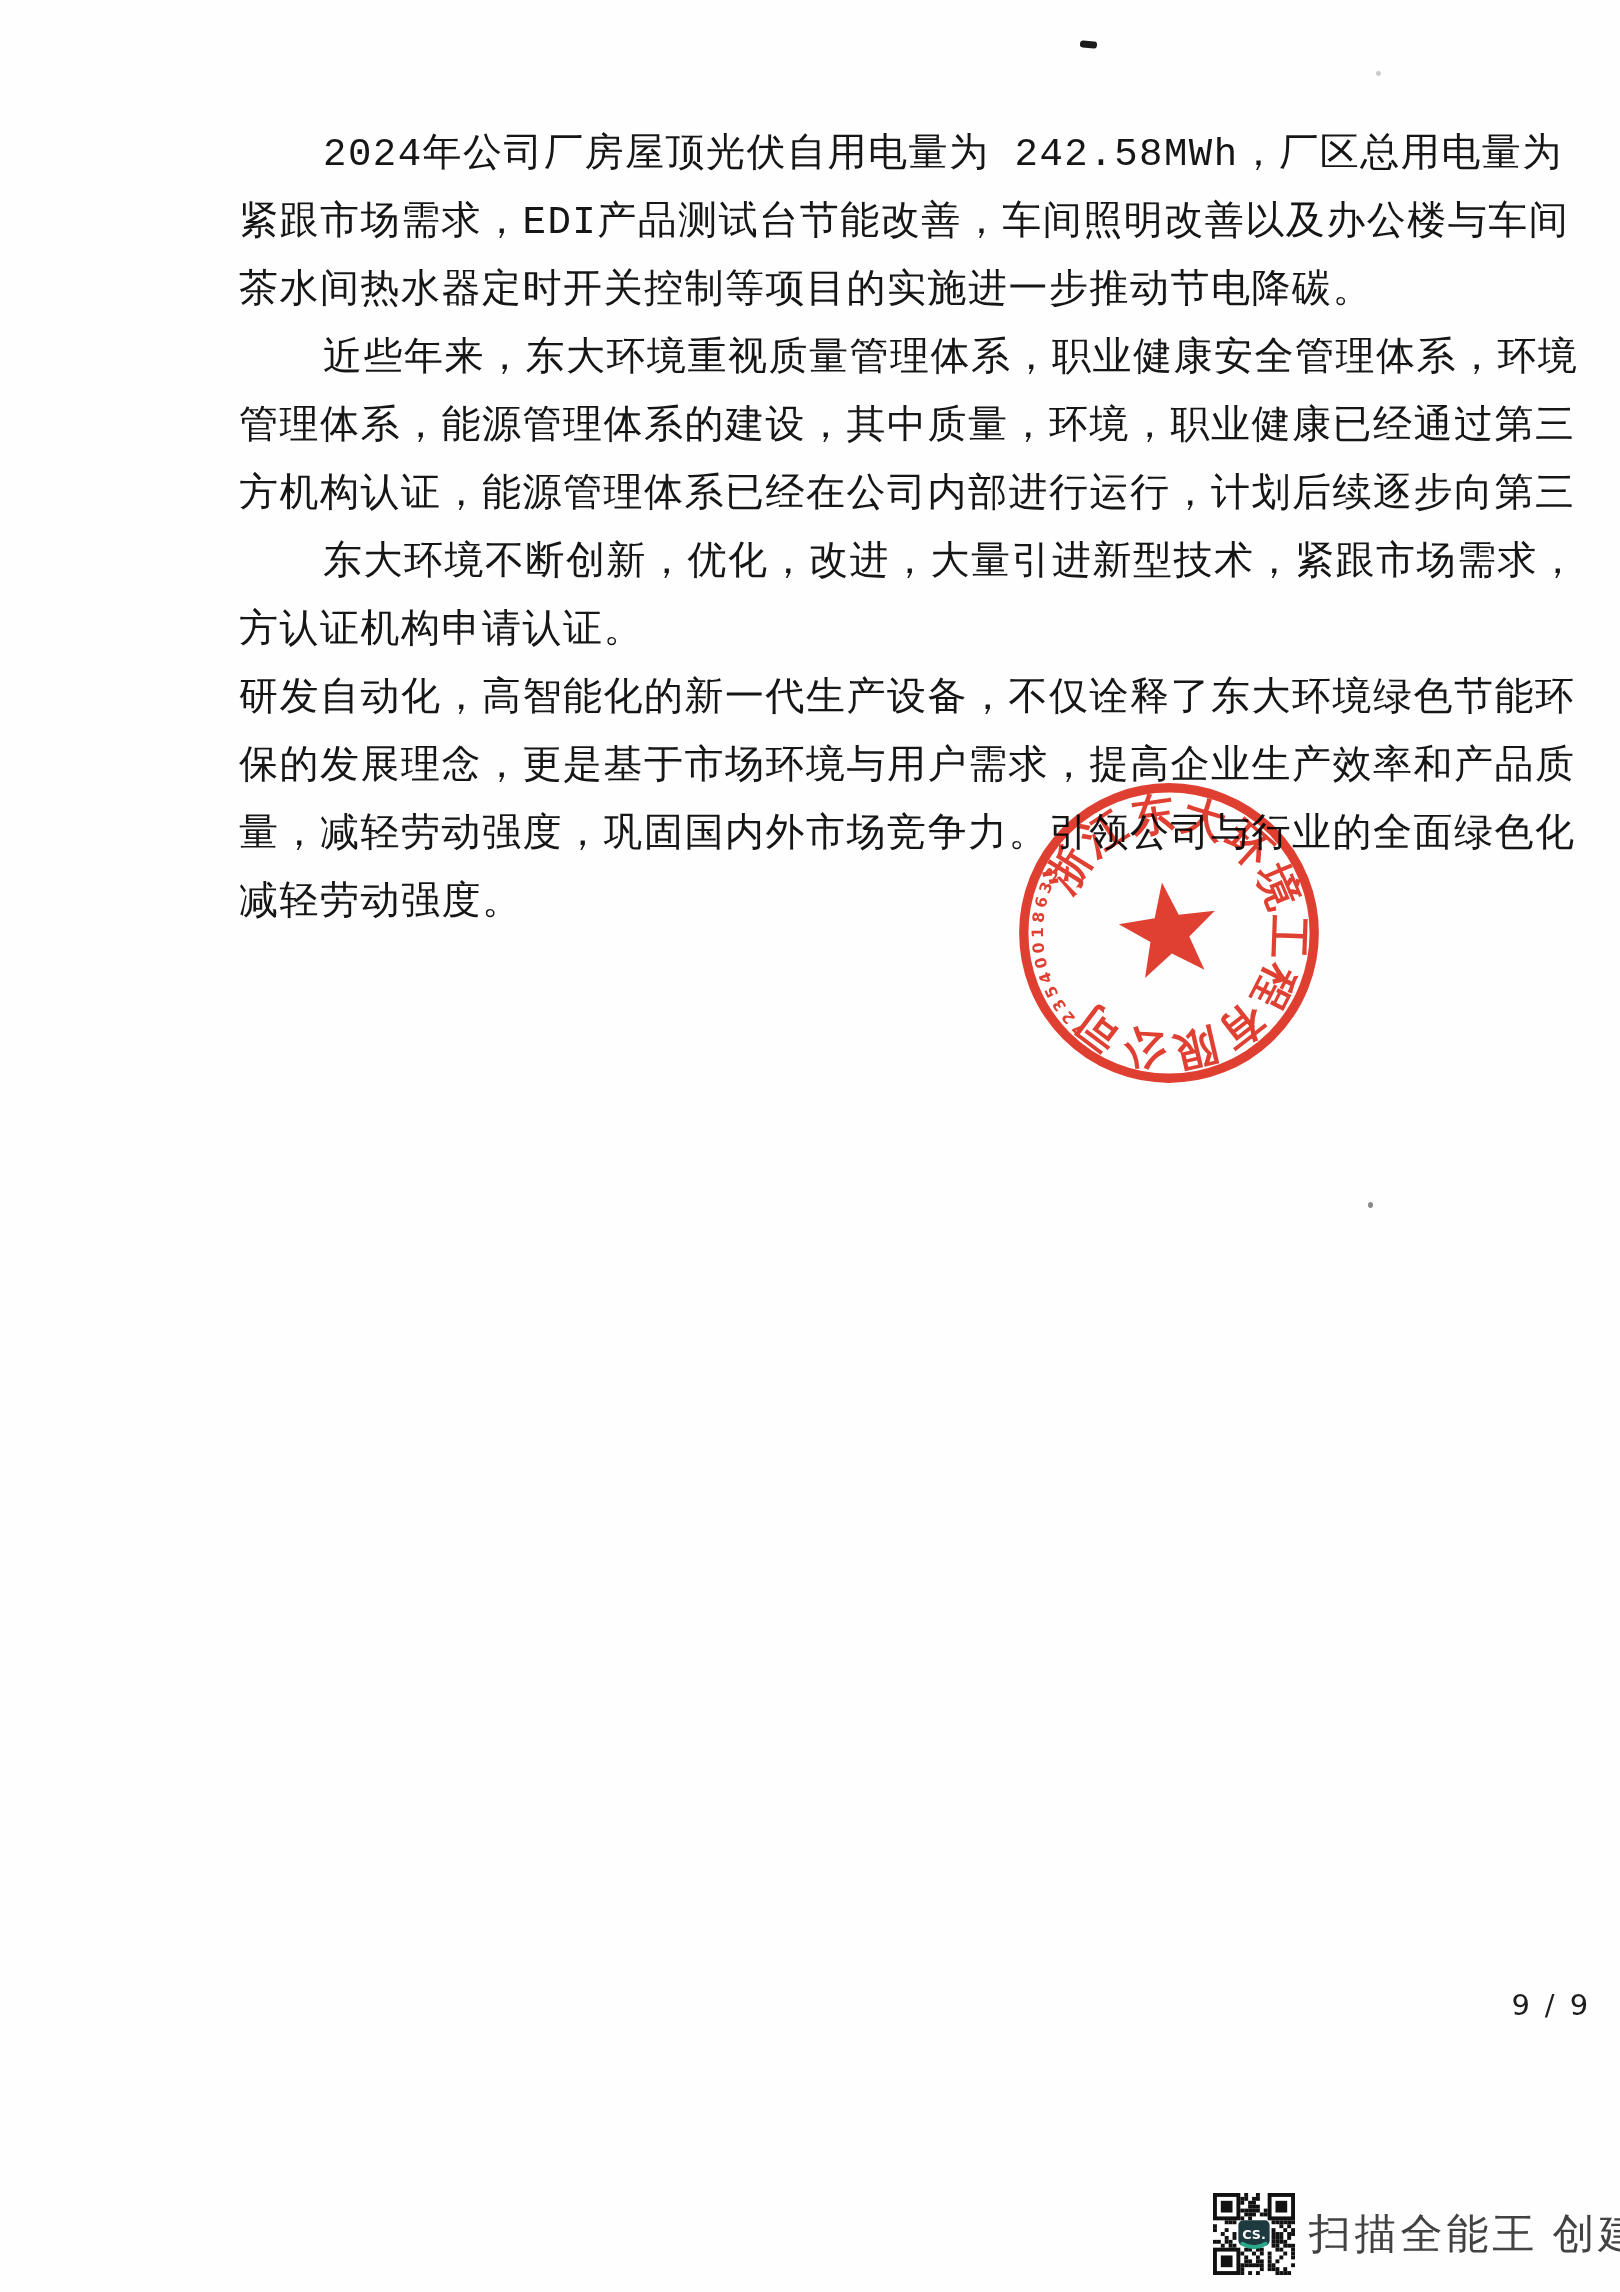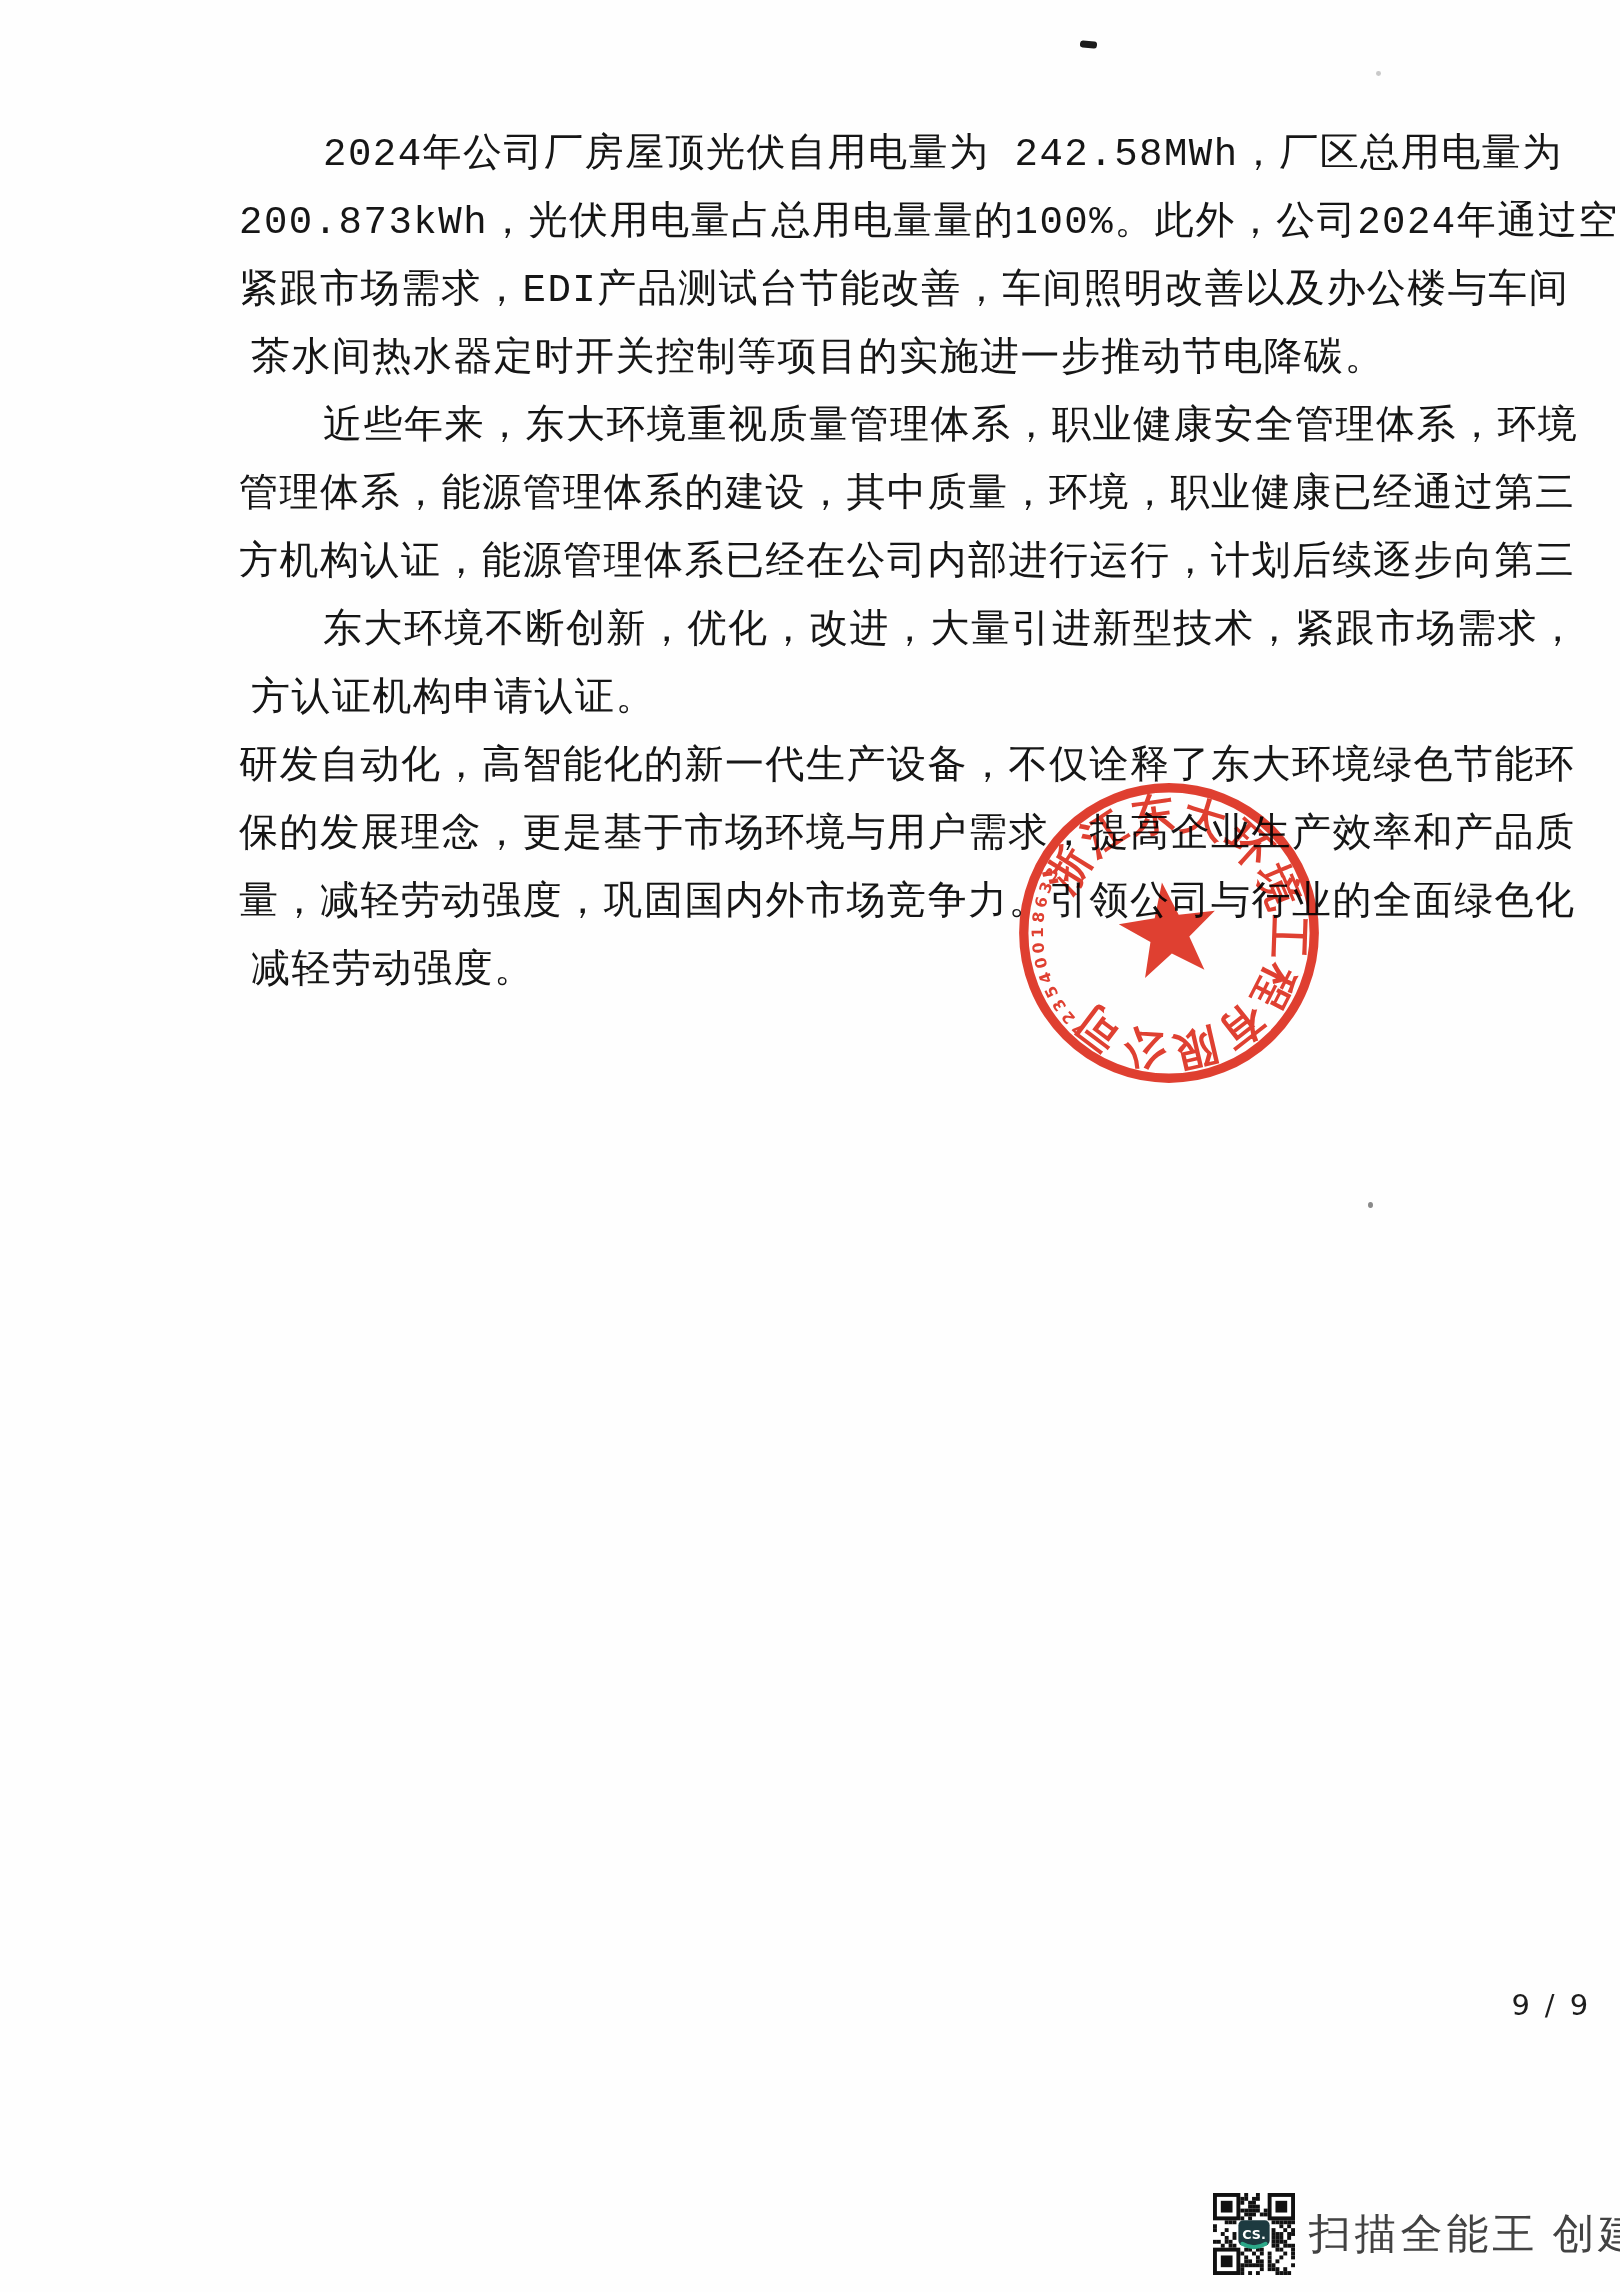--- a/index.html
+++ b/index.html
@@ -8,21 +8,21 @@
          font-family:"Liberation Serif", serif; }
 
   .page { position:absolute; inset:0; background:#fefefe; }
 
   
   .body-text { position:absolute; left:239px; top:121px; width:1211px; }
   .line { height:68px; line-height:68px; font-size:39px; color:#161616;
           letter-spacing:1.5px; white-space:nowrap;
           text-align:justify; text-align-last:justify; text-justify:inter-character;
           font-family:Liberation Mono, monospace; }
-  .line.nofill { text-align-last:left;margin-left:12px; }
+  .line.nofill { text-align-last:left; }
   .line.indent { text-indent:84px; }
 
   
   .stamp { position:absolute; left:1012px; top:776px; width:314px; height:314px;
            mix-blend-mode:multiply; opacity:.95; pointer-events:none; }
   .stamp svg { width:100%; height:100%; }
 
   
   .page-number { position:absolute; left:0; right:29px; top:1988px; height:39px;
                  text-align:right; font-size:29px; letter-spacing:2.9px; color:#1d1d1d;
@@ -41,21 +41,20 @@
   .artifact.dot-faint { left:1376px; top:71px; width:4.9px; height:4.9px; background:#c9c9c9; border-radius:50%; }
   .artifact.dot-mid { left:1368px; top:1202px; width:4.9px; height:5.9px; background:#8a8a8a; border-radius:50%; }
 </style>
 </head>
 <body>
 
 <div class="page">
 
   <div class="body-text" id="bodyText">
       <div class="line indent">2024年公司厂房屋顶光伏自用电量为 242.58MWh，厂区总用电量为</div>
-      <div class="line">200.873kWh，光伏用电量占总用电量量的100%。此外，公司2024年通过空</div>
       <div class="line">紧跟市场需求，EDI产品测试台节能改善，车间照明改善以及办公楼与车间</div>
       <div class="line nofill">茶水间热水器定时开关控制等项目的实施进一步推动节电降碳。</div>
       <div class="line indent">近些年来，东大环境重视质量管理体系，职业健康安全管理体系，环境</div>
       <div class="line">管理体系，能源管理体系的建设，其中质量，环境，职业健康已经通过第三</div>
       <div class="line">方机构认证，能源管理体系已经在公司内部进行运行，计划后续逐步向第三</div>
       <div class="line indent">东大环境不断创新，优化，改进，大量引进新型技术，紧跟市场需求，</div>
       <div class="line nofill">方认证机构申请认证。</div>
       <div class="line">研发自动化，高智能化的新一代生产设备，不仅诠释了东大环境绿色节能环</div>
       <div class="line">保的发展理念，更是基于市场环境与用户需求，提高企业生产效率和产品质</div>
       <div class="line">量，减轻劳动强度，巩固国内外市场竞争力。引领公司与行业的全面绿色化</div>

